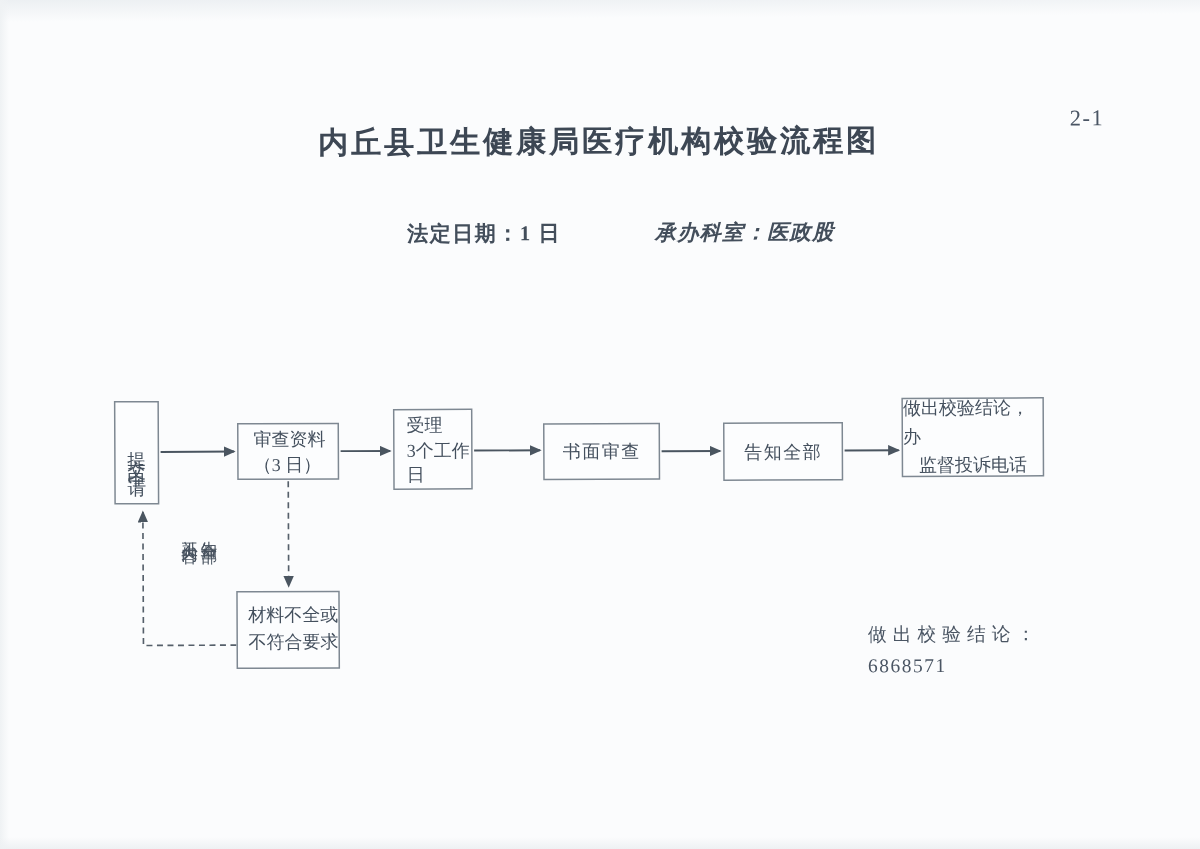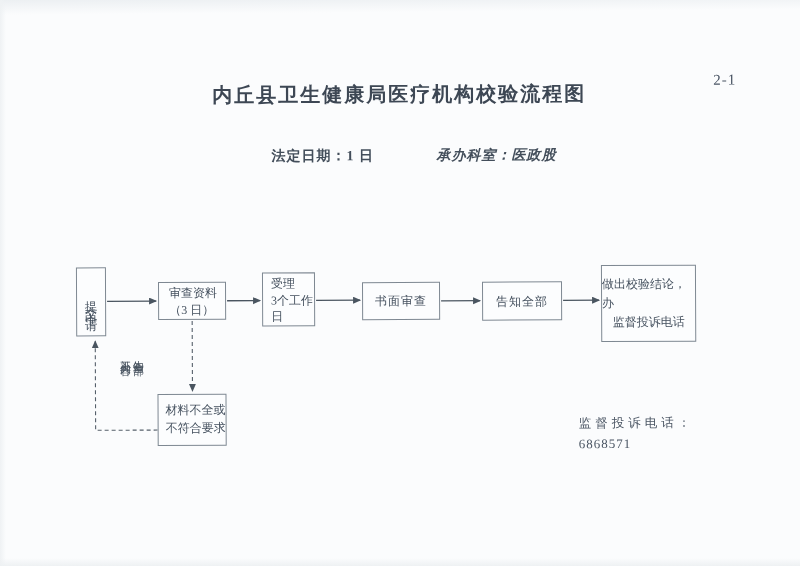--- a/index.html
+++ b/index.html
@@ -82,21 +82,21 @@
     left: 362px; top: 282px; width: 78px; height: 38px;
     display: flex; align-items: center; justify-content: center;
     letter-spacing: 1px;
   }
   .node-onsite {
     left: 482px; top: 282px; width: 80px; height: 39px;
     display: flex; align-items: center; justify-content: center;
     letter-spacing: 1px;
   }
   .node-conclude {
-    left: 601px; top: 266px; width: 95px; height: 77px;
+    left: 601px; top: 266px; width: 95px; height: 53px;
     display: flex; flex-direction: column; align-items: center; justify-content: center;
     line-height: 19px;
   }
   .node-incomplete {
     left: 157px; top: 393px; width: 69px; height: 52px;
     padding: 6px 0 0 7px;
     line-height: 18px;
   }
   .annotation {
     position: absolute; left: 118px; top: 350px; height: 54px;
@@ -176,18 +176,18 @@
       <div>材料不全或</div>
       <div>不符合要求</div>
     </div>
 
     <div class="annotation">
       <div>告知全部</div>
       <div>补正内容</div>
     </div>
 
     <div class="footer-phone">
-      <span class="phone-label">监督投诉电话：</span>
+      <span class="phone-label">做出校验结论：</span>
       <span class="phone-number">6868571</span>
     </div>
 
   </div>
 </div>
 
 </body></html>

